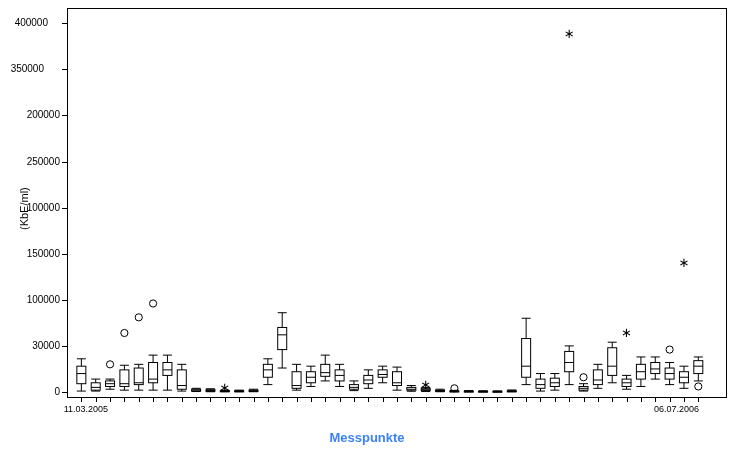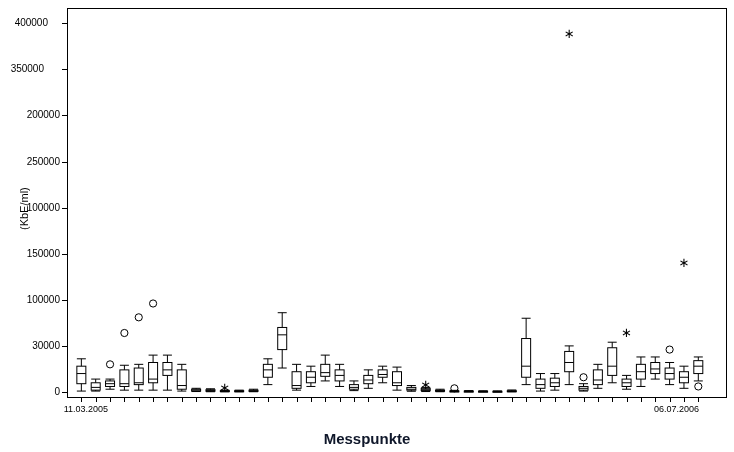--- a/index.html
+++ b/index.html
@@ -15,23 +15,23 @@
   .y-axis-title{
     position:absolute;
     font-size:11px;
     color:#000;
     transform:rotate(-90deg);
     transform-origin:left top;
     white-space:nowrap;
   }
   .x-axis-title{
     position:absolute;
-    font-size:15px;
+    font-size:13px;
     font-weight:bold;
-    color:#0f172a;
+    color:#3b82f6;
     text-align:center;
     white-space:nowrap;
   }
   .ytick{
     position:absolute;
     font-size:10px;
     color:#000;
     text-align:right;
     white-space:nowrap;
   }

